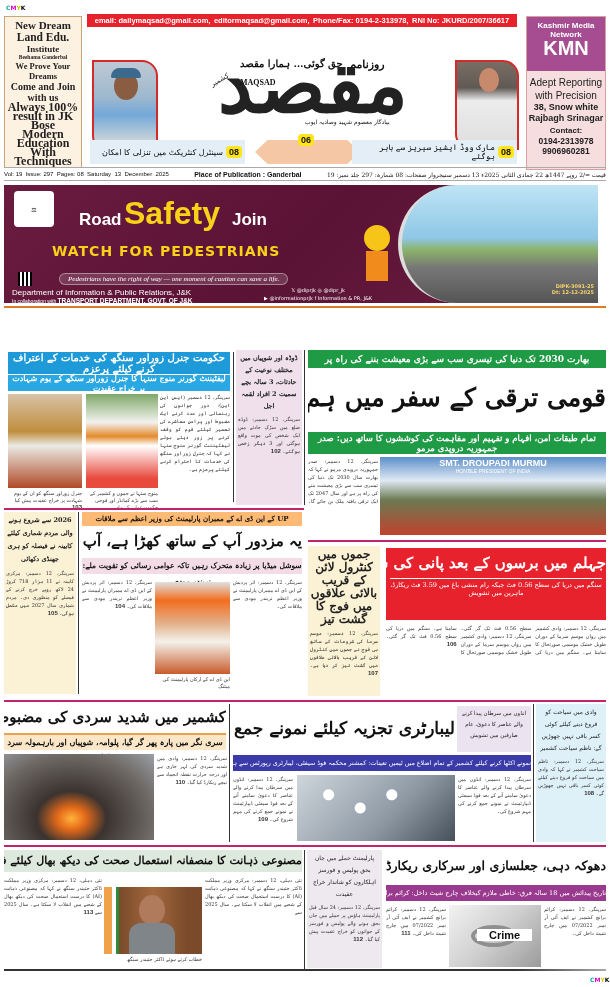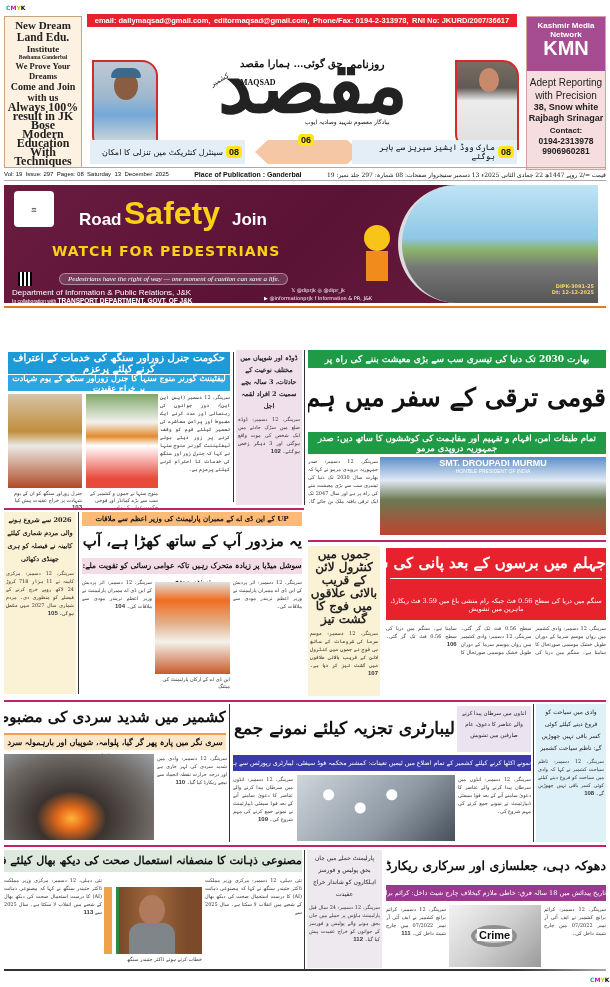--- a/index.html
+++ b/index.html
@@ -221,21 +221,21 @@
 <div class="pic" style="left:155px;top:582px;width:75px;height:92px;background:linear-gradient(180deg,#e0e0e0 0%,#f26d1f 20%,#e3b08a 45%,#f4f1ea 65%,#c95b2d 100%)"></div>
 <div class="abs caption" style="left:155px;top:676px;width:75px">این ڈی اے کے ارکان پارلیمنٹ کی میٹنگ</div>
 <div class="abs bodytext" style="left:233px;top:578px;width:69px;height:116px;overflow:hidden">سرینگر، 12 دسمبر: اتر پردیش کے این ڈی اے ممبران پارلیمنٹ نے وزیر اعظم نریندر مودی سے ملاقات کی۔</div>
 
 <div class="abs side-yellow" style="left:308px;top:546px;width:72px;height:150px;padding:2px">
   <div class="sidehead" style="font-size:12px;line-height:13px">جموں میں کنٹرول لائن کے قریب بالائی علاقوں میں فوج کا گشت تیز</div>
   <div class="bodytext" style="margin-top:3px"><span>سرینگر، 12 دسمبر: موسم سرما کی شروعات کے ساتھ ہی فوج نے جموں میں کنٹرول لائن کے قریب بالائی علاقوں میں گشت تیز کر دیا ہے۔</span> <span class="num">107</span></div>
 </div>
 <div class="abs" style="left:386px;top:548px;width:220px;height:72px;background:#e8222c">
   <div class="urdu" style="color:#fff;font-size:15px;font-weight:bold;text-align:center;line-height:30px;white-space:nowrap;overflow:hidden">جہلم میں برسوں کے بعد پانی کی سطح کافی نیچے درج</div>
-  <div class="urdu" style="color:#fff;font-size:6.5px;text-align:center;border-top:1px solid #fff;padding-top:18px;margin:0 4px">سنگم میں دریا کی سطح 0.56 فٹ جبکہ رام منشی باغ میں 3.59 فٹ ریکارڈ، ماہرین میں تشویش</div>
+  <div class="urdu" style="color:#fff;font-size:6.5px;text-align:center;border-top:1px solid #fff;padding-top:2px;margin:0 4px">سنگم میں دریا کی سطح 0.56 فٹ جبکہ رام منشی باغ میں 3.59 فٹ ریکارڈ، ماہرین میں تشویش</div>
 </div>
 <div class="abs bodytext" style="left:386px;top:624px;width:220px;height:72px;overflow:hidden;column-count:3;column-gap:4px"><span>سرینگر، 12 دسمبر: وادی کشمیر میں رواں موسم سرما کے دوران طویل خشک موسمی صورتحال کا سامنا ہے۔ سنگم میں دریا کی سطح 0.56 فٹ تک گر گئی۔</span> <span>سرینگر، 12 دسمبر: وادی کشمیر میں رواں موسم سرما کے دوران طویل خشک موسمی صورتحال کا سامنا ہے۔ سنگم میں دریا کی سطح 0.56 فٹ تک گر گئی۔</span> <span class="num">106</span></div>
 <div class="abs hrline" style="left:4px;top:700px;width:602px;background:#c2236a"></div>
 
 <div class="abs urdu" style="left:4px;top:704px;width:222px;height:26px;font-size:15px;font-weight:bold;text-align:center;line-height:26px;white-space:nowrap;overflow:hidden">کشمیر میں شدید سردی کی مضبوط پکڑ</div>
 <div class="abs urdu" style="left:4px;top:733px;width:222px;height:17px;background:#fbe6c8;border-top:2px solid #e9a14d;font-size:8px;font-weight:bold;text-align:center;line-height:15px">سری نگر میں پارہ پھر گر گیا، پلوامہ، شوپیاں اور بارہمولہ سرد ترین مقامات</div>
 <div class="pic" style="left:4px;top:754px;width:150px;height:86px;background:radial-gradient(ellipse at 45% 75%,#ffb43a 0%,#e56a1a 12%,#3a3330 30%,#6f6a66 70%,#9aa0a6 100%)"></div>
 <div class="abs bodytext" style="left:157px;top:754px;width:70px;height:88px;overflow:hidden"><span>سرینگر، 12 دسمبر: وادی میں شدید سردی کی لہر جاری ہے اور درجہ حرارت نقطہ انجماد سے نیچے ریکارڈ کیا گیا۔</span> <span class="num">110</span></div>
 <div class="abs col-divider" style="left:229px;top:704px;height:138px"></div>
 <div class="abs urdu" style="left:233px;top:706px;width:222px;height:44px;font-size:17px;font-weight:bold;text-align:center;line-height:44px;white-space:nowrap;overflow:hidden">لیبارٹری تجزیہ کیلئے نمونے جمع کرنے کی مہم شروع</div>
@@ -264,16 +264,16 @@
 <div class="abs col-divider" style="left:304px;top:850px;height:120px"></div>
 <div class="abs side-pink" style="left:307px;top:850px;width:75px;height:118px;padding:2px;background:#eee8ef">
   <div class="sidehead" style="font-size:6px;line-height:12px;font-weight:normal">پارلیمنٹ حملے میں جاں بحق پولیس و فورسز اہلکاروں کو شاندار خراج عقیدت</div>
   <div class="bodytext" style="margin-top:3px"><span>سرینگر، 12 دسمبر: 24 سال قبل پارلیمنٹ ہاؤس پر حملے میں جاں بحق ہونے والے پولیس و فورسز کے جوانوں کو خراج عقیدت پیش کیا گیا۔</span> <span class="num">112</span></div>
 </div>
 <div class="abs urdu" style="left:386px;top:852px;width:220px;height:28px;font-size:12.5px;font-weight:bold;text-align:center;line-height:28px;white-space:nowrap;overflow:hidden">دھوکہ دہی، جعلسازی اور سرکاری ریکارڈ میں ہیرا پھیری</div>
 <div class="abs urdu" style="left:386px;top:885px;width:220px;height:16px;background:#9a3a8e;color:#fff;font-size:6.5px;text-align:center;line-height:16px;white-space:nowrap;overflow:hidden">تاریخ پیدائش میں 18 سالہ فرق: خاطی ملازم کیخلاف چارج شیٹ داخل: کرائم برانچ کشمیر</div>
 <div class="abs bodytext" style="left:386px;top:905px;width:60px;height:62px;overflow:hidden"><span>سرینگر، 12 دسمبر: کرائم برانچ کشمیر نے ایف آئی آر نمبر 07/2022 میں چارج شیٹ داخل کی۔</span> <span class="num">111</span></div>
 <div class="pic" style="left:449px;top:905px;width:92px;height:62px;background:linear-gradient(135deg,#f2f2f2,#cfcfcf 50%,#9b9b9b)">
   <div style="position:absolute;left:22px;top:20px;width:46px;height:22px;border:4px solid #8f8f8f;border-radius:50%"></div>
-  <div style="position:absolute;left:28px;top:24px;font-family:'Liberation Sans',sans-serif;font-weight:bold;font-size:11px;color:#111;background:#fff;padding:0 2px">Crime</div>
+  <div style="position:absolute;left:28px;top:24px;font-family:'Liberation Sans',sans-serif;font-weight:bold;font-size:11px;color:#111;background:#fff;padding:0 12px">Crime</div>
 </div>
 <div class="abs bodytext" style="left:544px;top:905px;width:62px;height:62px;overflow:hidden">سرینگر، 12 دسمبر: کرائم برانچ کشمیر نے ایف آئی آر نمبر 07/2022 میں چارج شیٹ داخل کی۔</div>
 <div class="abs" style="left:4px;top:969px;width:602px;height:2px;background:linear-gradient(90deg,#333 0%,#333 85%,#aaa 100%)"></div>
 
 </body></html>

